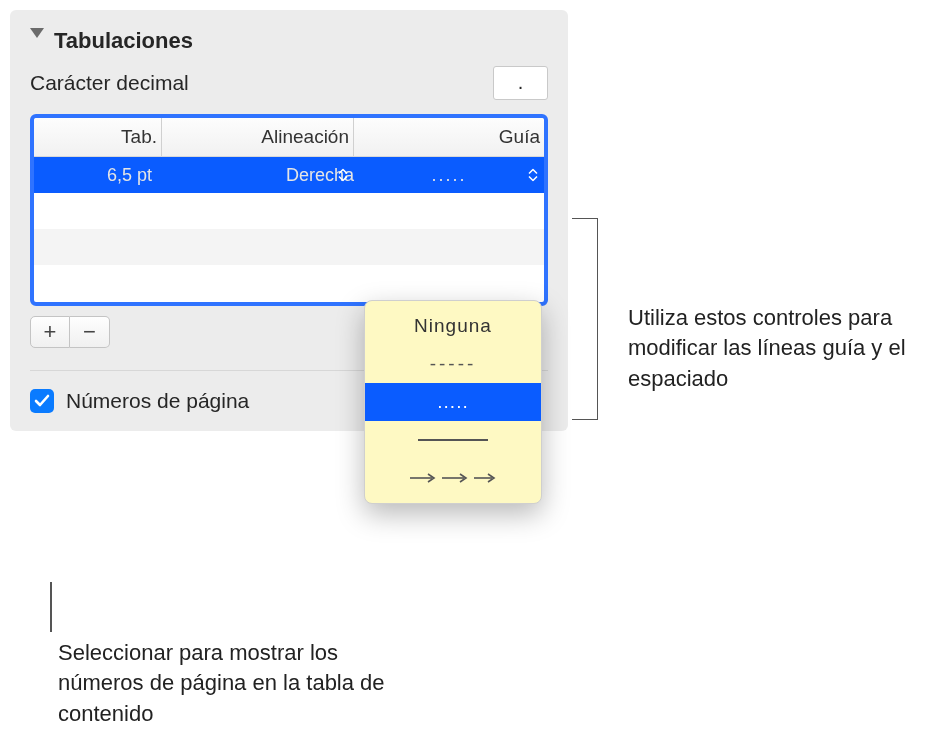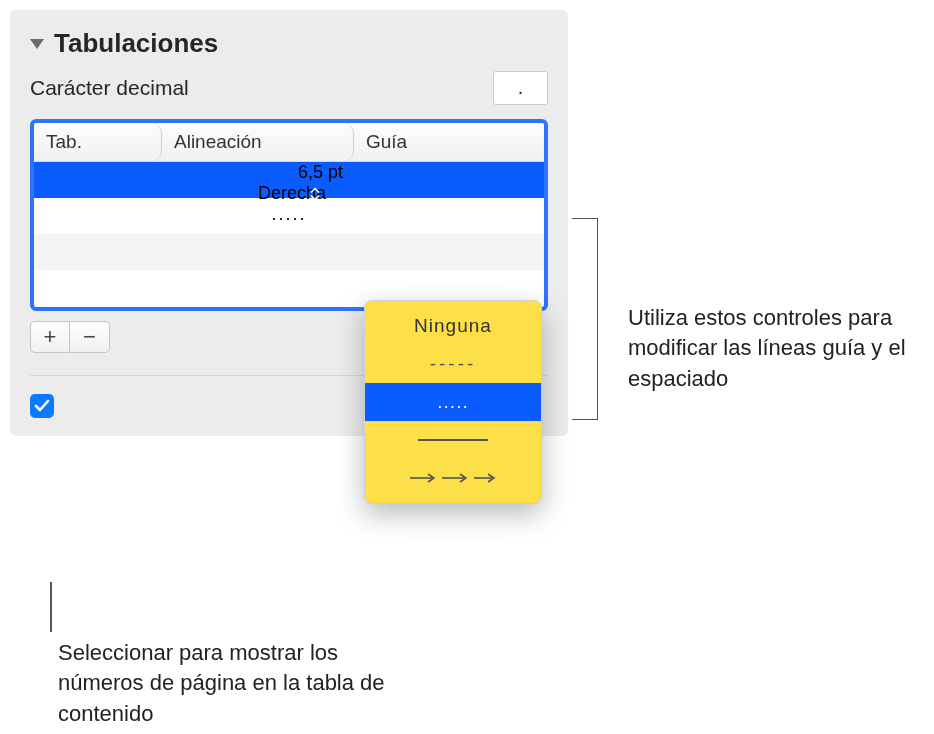--- a/index.html
+++ b/index.html
@@ -17,24 +17,23 @@
     position: absolute;
     left: 10px;
     top: 10px;
     width: 558px;
     background: #ececec;
     border-radius: 6px;
     padding: 18px 20px 18px 20px;
   }
   .section-header {
     display: flex;
-    align-items: center;
     gap: 10px;
     font-weight: 700;
-    font-size: 26px;
+    font-size: 22px;
     margin-bottom: 12px;
   }
   .disclosure {
     width: 0; height: 0;
     border-left: 7px solid transparent;
     border-right: 7px solid transparent;
     border-top: 10px solid #6b6b6b;
   }
   .row {
     display: flex;
@@ -94,40 +93,38 @@
     margin-top: 4px;
   }
   .table-head {
     display: flex;
     background: linear-gradient(#fdfdfd,#f1f1f1);
     border-bottom: 1px solid #d8d8d8;
     border-top-left-radius: 3px;
     border-top-right-radius: 3px;
   }
   .table-head .th {
-    padding: 8px 12px;
-    text-align: left;
+    padding: 8px 4px;
+    text-align: right;
     font-size: 19px;
     color: #333;
-    border-radius: 10px;
   }
   .th-tab { width: 128px; border-right: 1px solid #d0d0d0; }
   .th-align { flex: 1; border-right: 1px solid #d0d0d0; }
   .th-guia { width: 190px; }
 
   .table-body { height: 145px; position: relative; }
   .tb-row {
     display: flex;
     align-items: center;
     height: 36px;
   }
   .tb-row.selected {
     background: #0a5cff;
-    color: #000000;
-    flex-direction: column;
+    color: #e5e5e5;
   }
   .tb-row.alt { background: #f4f4f4; }
   .cell-tab { width: 128px; text-align: right; padding-right: 10px; font-size: 18px; }
   .cell-align {
     flex: 1;
     display: flex;
     align-items: center;
     padding-left: 6px;
     font-size: 18px;
     position: relative;
@@ -183,21 +180,21 @@
     justify-content: center;
   }
   .checkbox svg { width: 16px; height: 14px; }
 
   
   .popup {
     position: absolute;
     left: 364px;
     top: 300px;
     width: 178px;
-    background: #fde047;
+    background: #fef9c3;
     border: 1px solid #cfcfcf;
     border-radius: 8px;
     box-shadow: 0 10px 28px rgba(0,0,0,0.28);
     padding: 6px 0;
     z-index: 50;
   }
   .popup .item {
     height: 38px;
     display: flex;
     align-items: center;
@@ -310,20 +307,21 @@
   </div>
 
   <hr class="divider">
 
   <div class="check-row">
     <div class="checkbox">
       <svg viewBox="0 0 16 14">
         <path d="M2 7 L6 11 L14 2" fill="none" stroke="#fff" stroke-width="2.6" stroke-linecap="round" stroke-linejoin="round"></path>
       </svg>
     </div>
+    <span>Números de página</span>
   </div>
 
 </div>
 
 <div class="popup">
   <div class="item">Ninguna</div>
   <div class="item dashline">-----</div>
   <div class="item sel">.....</div>
   <div class="item">
     <div class="solidline"></div>

